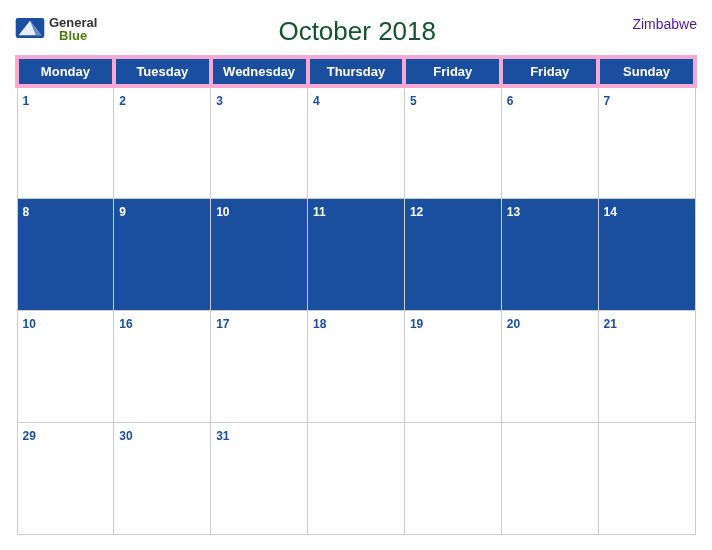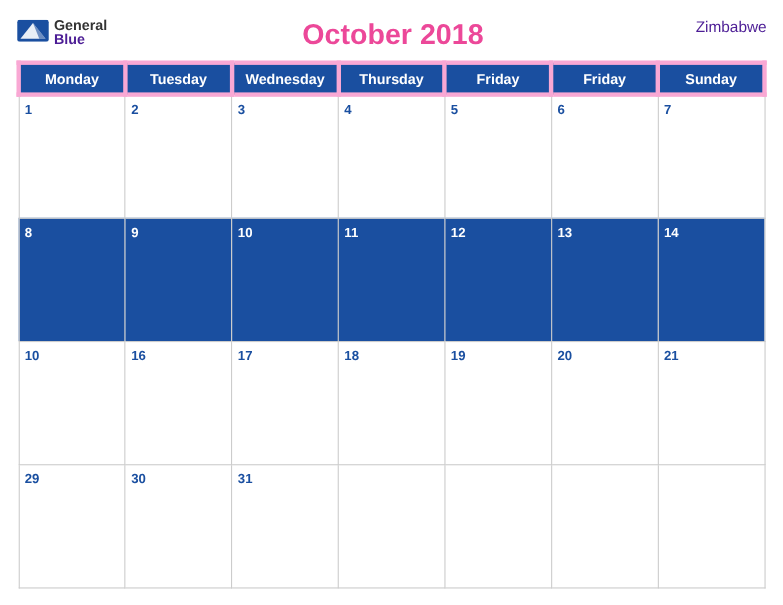--- a/index.html
+++ b/index.html
@@ -23,22 +23,23 @@
     .logo-text-general {
       font-size: 13px;
       font-weight: bold;
       color: #333;
       line-height: 1;
     }
 
     .logo-text-blue {
       font-size: 13px;
       font-weight: bold;
-      color: #4c1d95;
+      color: #4d7c0f;
       line-height: 1;
+      margin-left: 10px;
     }
 
     .logo-icon {
       width: 30px;
       height: 20px;
       margin-bottom: 2px;
     }
 
     .logo-wrapper {
       display: flex;
@@ -46,22 +47,22 @@
       gap: 4px;
     }
 
     .logo-name-block {
       display: flex;
       flex-direction: column;
     }
 
     .calendar-title {
       font-size: 26px;
-      color: #ec4899;
-      font-weight: bold;
+      color: #14532d;
+      font-weight: normal;
       text-align: center;
       flex: 1;
     }
 
     .country-label {
       font-size: 14px;
       color: #4c1d95;
       text-align: right;
       min-width: 80px;
     }

